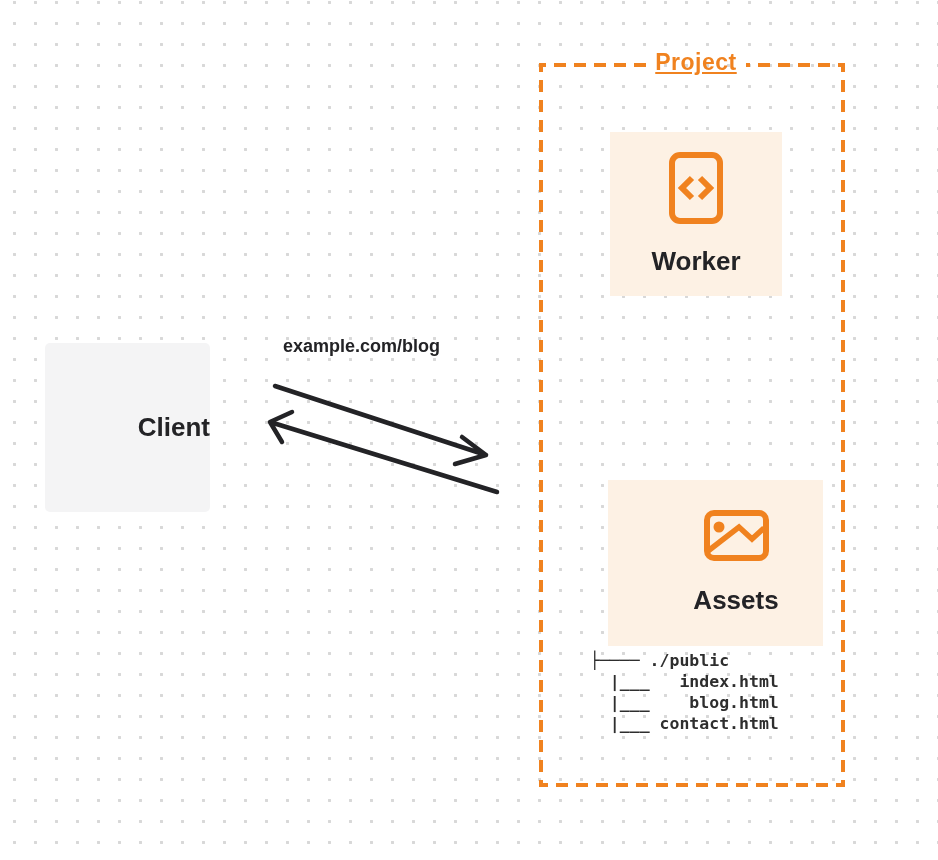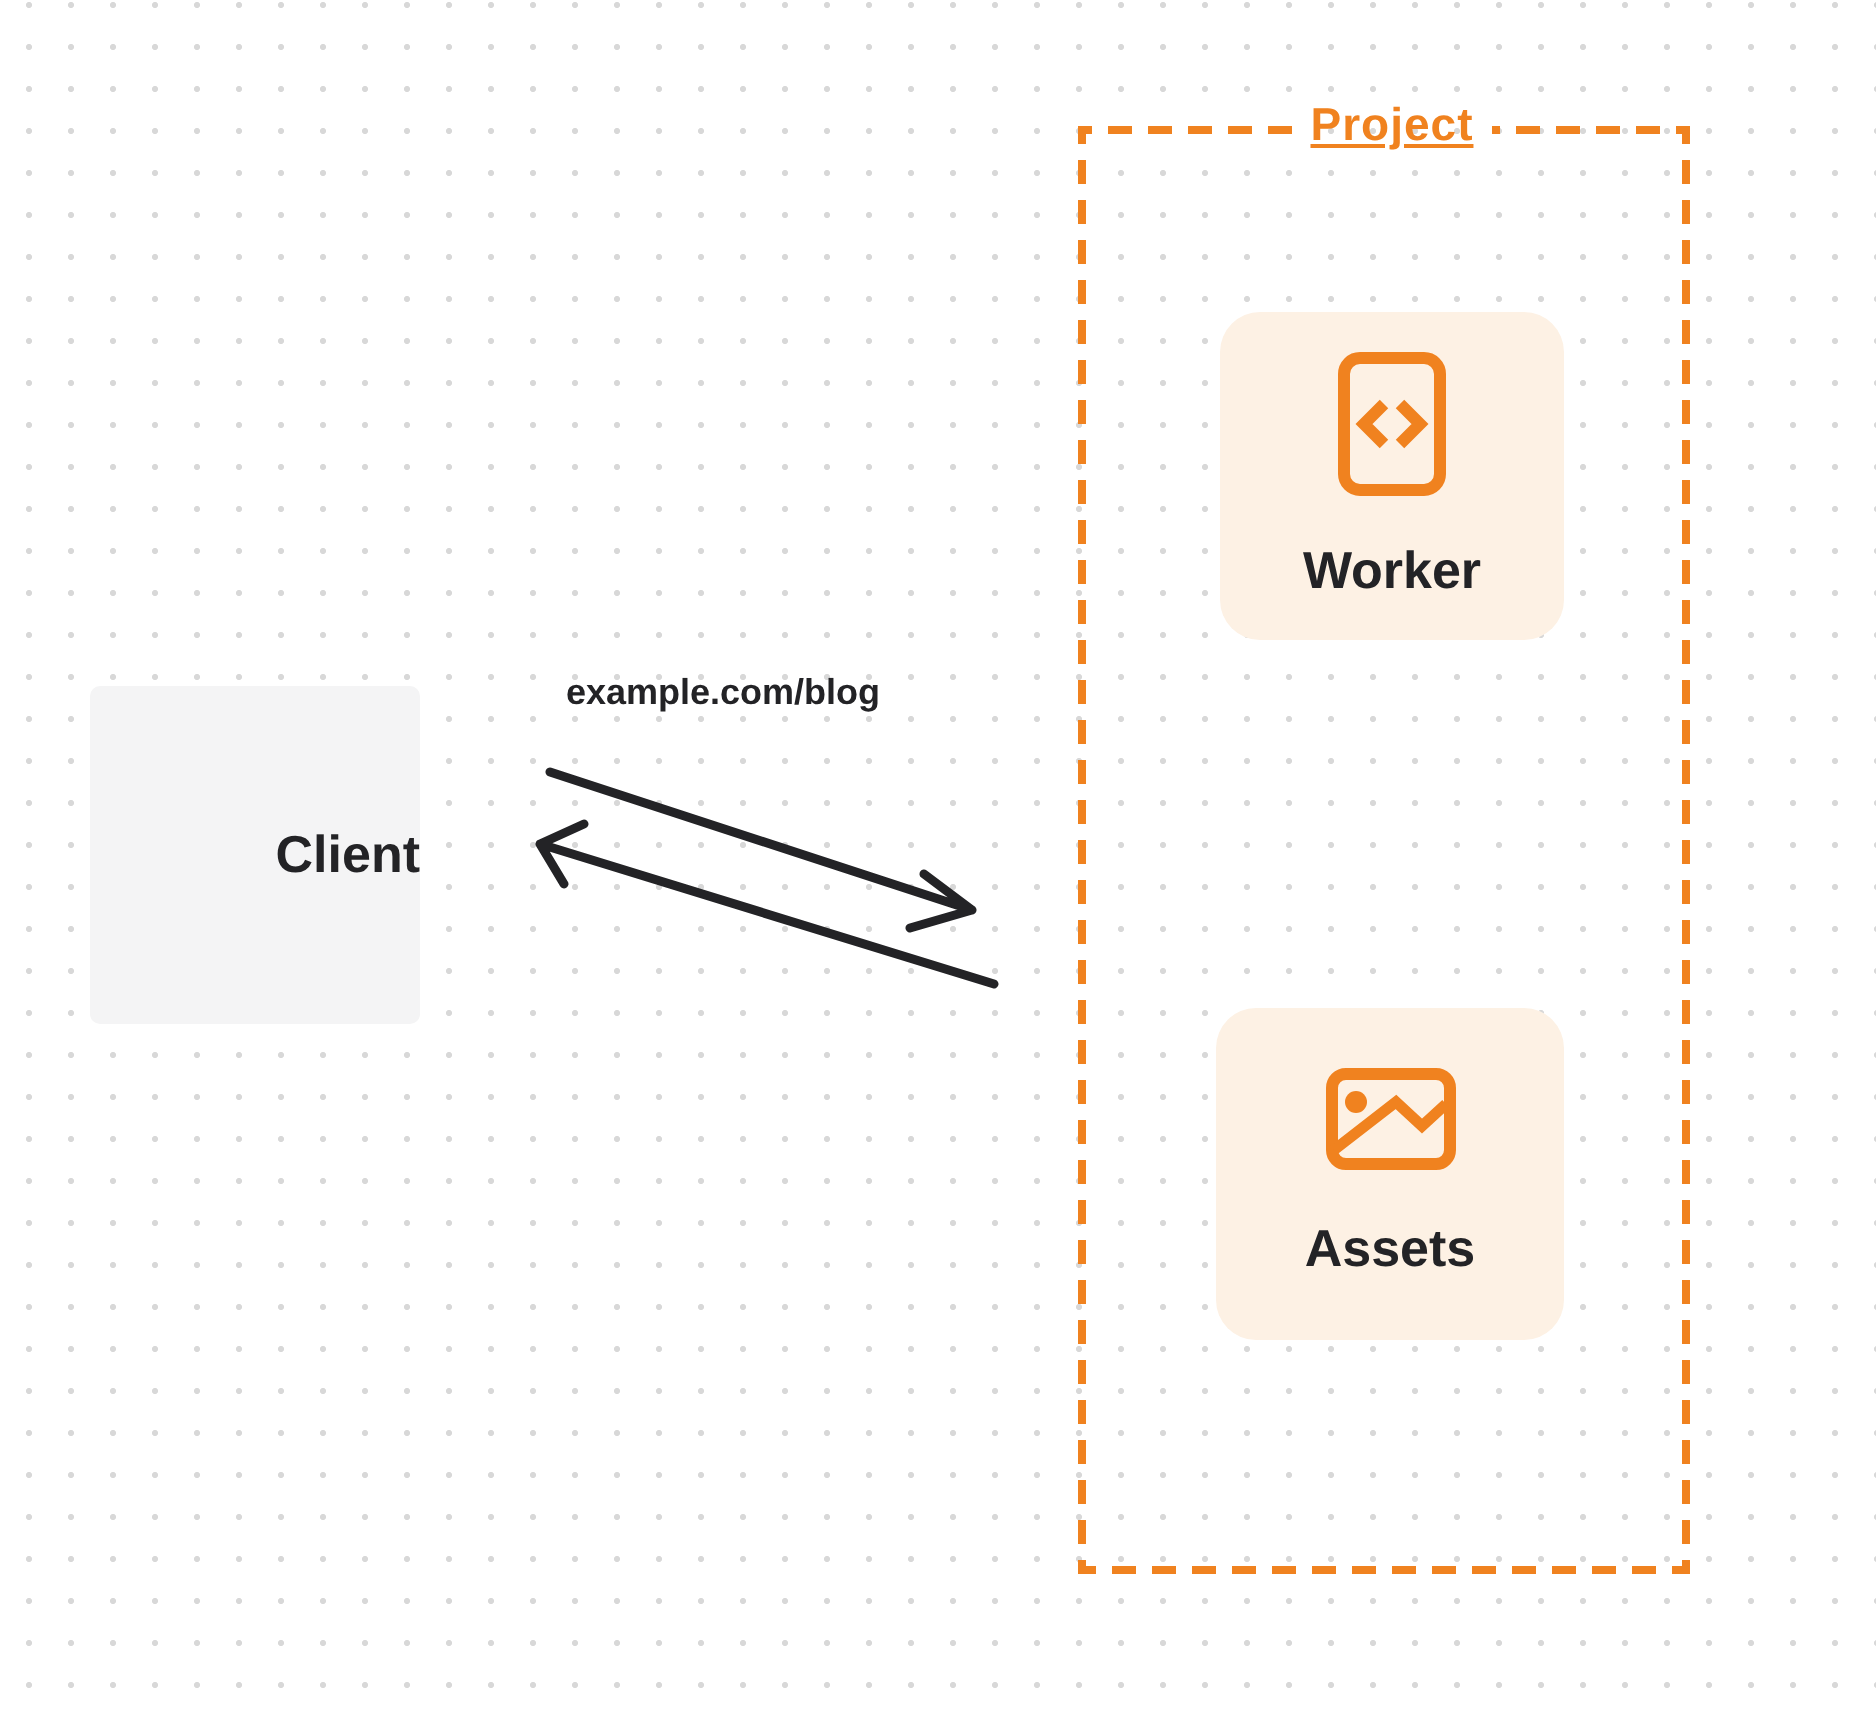--- a/index.html
+++ b/index.html
@@ -63,29 +63,28 @@
   .url-label {
     position: absolute;
     left: 283px; top: 336px;
     font-size: 18px;
     font-weight: 700;
     color: var(--ink, #232326);
   }
   .card {
     position: absolute;
     background: var(--card-bg, #fdf1e4);
-    border-radius: 20px;
+    border-radius: 0;
     display: flex;
     flex-direction: column;
     align-items: center;
     justify-content: center;
-    margin-top: 24px;
   }
   .worker-node { left: 610px; top: 132px; width: 172px; height: 164px; gap: 22px; }
-  .assets-node { left: 608px; top: 480px; width: 174px; height: 166px; gap: 24px; }
+  .assets-node { left: 608px; top: 480px; width: 174px; height: 166px; gap: 24px; padding-left: 41px; }
   .icon-svg { display: block; }
   .icon-stroke {
     fill: none;
     stroke: var(--accent-orange, #f0821f);
     stroke-linejoin: miter;
     stroke-linecap: butt;
   }
   .icon-fill { fill: var(--accent-orange, #f0821f); }
   .file-tree {
     position: absolute;
@@ -132,14 +131,15 @@
 
   <div class="card assets-node">
     <svg class="icon-svg" width="65" height="51" viewBox="0 0 65 51" aria-hidden="true">
       <rect class="icon-stroke" x="3" y="3" width="59" height="45" rx="7" stroke-width="6"></rect>
       <circle class="icon-fill" cx="15" cy="17" r="5.5"></circle>
       <path class="icon-stroke" d="M4 41 L35 17 L48 29 L60 18" stroke-width="5.5"></path>
     </svg>
     <span class="node-label">Assets</span>
   </div>
 
+  <pre class="file-tree"><div>├──── ./public</div><div>  |___   index.html</div><div>  |___    blog.html</div><div>  |___ contact.html</div></pre>
 
 </div>
 
 </body></html>

